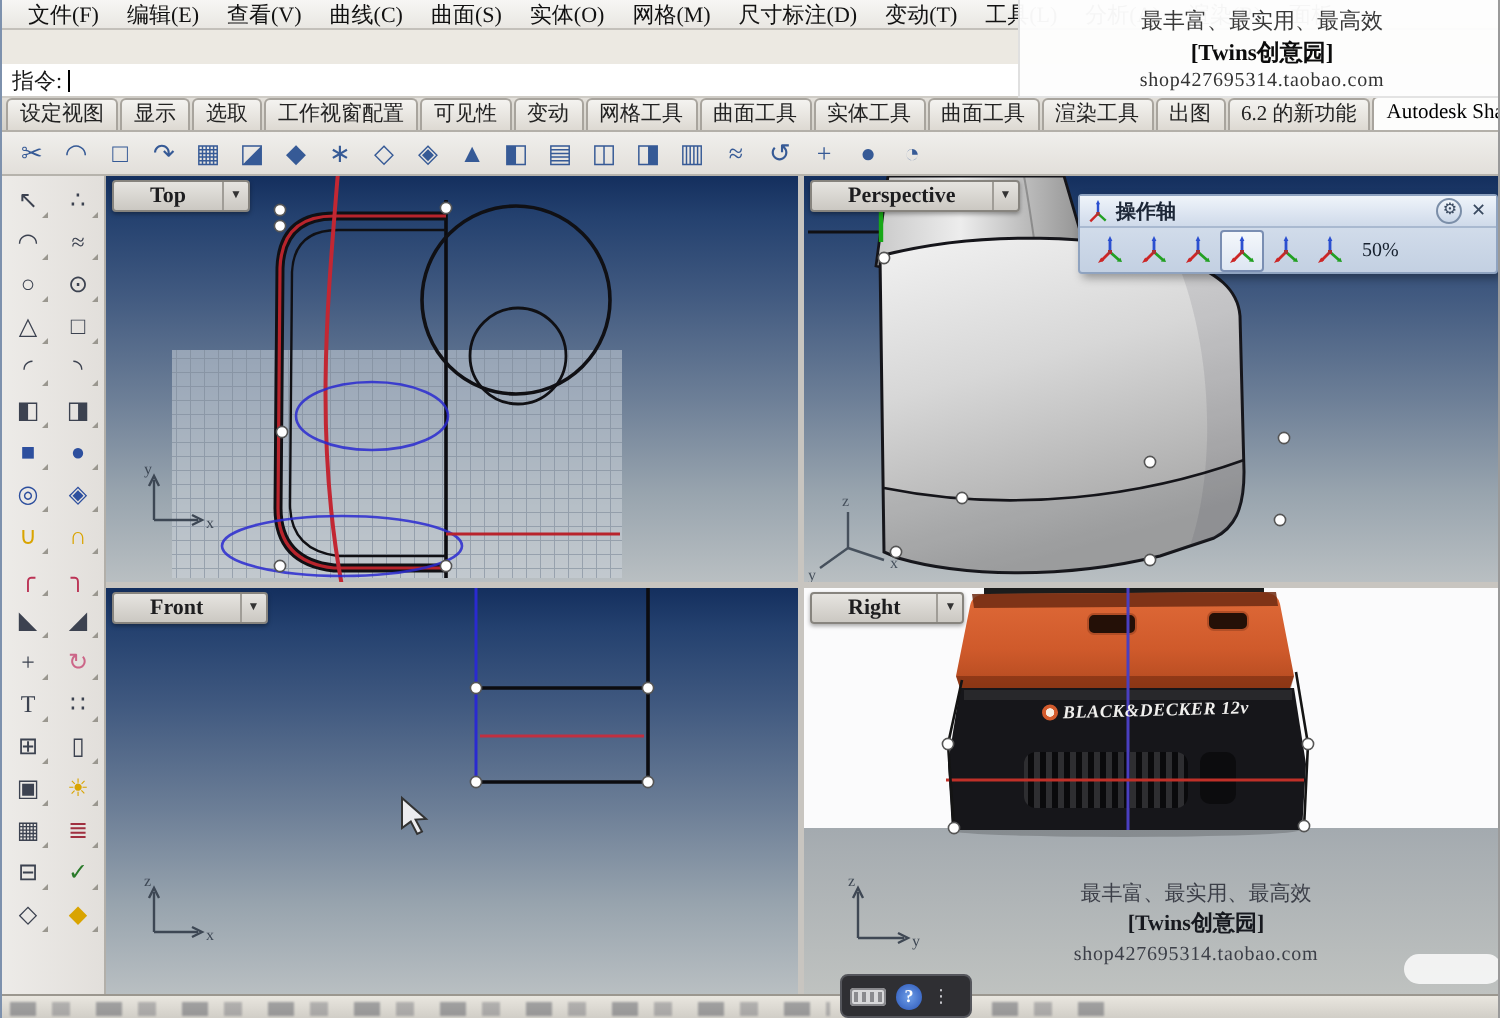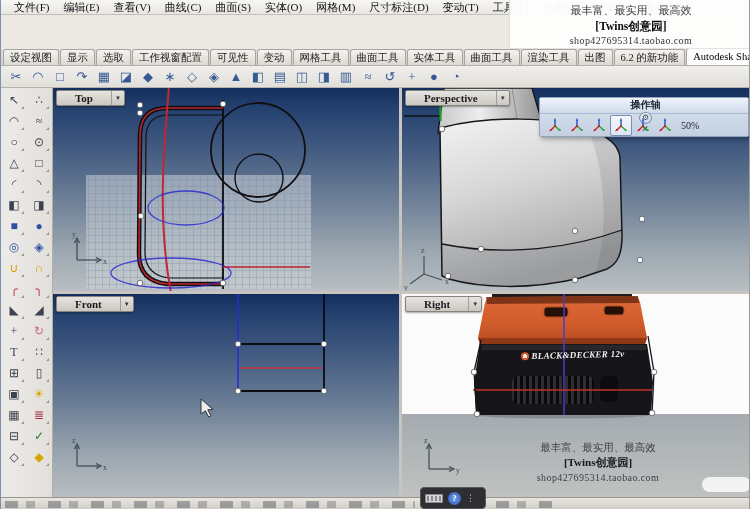--- a/index.html
+++ b/index.html
@@ -47,21 +47,21 @@
   .vp-watermark .w2{font-size:11px;font-weight:bold;color:#17191f;}
   .vp-watermark .w3{font-size:10px;letter-spacing:.4px;}
   .white-pill{position:absolute;left:300px;top:183px;width:49px;height:15px;border-radius:8px;background:rgba(252,252,252,.85);z-index:4;}
   .battery-text{position:absolute;left:88px;top:56px;width:166px;z-index:6;text-align:center;color:#f0efed;
     font-size:9px;font-weight:bold;font-style:italic;letter-spacing:.3px;transform:rotate(-1.5deg);white-space:nowrap;}
   .battery-text .logo{display:inline-block;width:8px;height:8px;border-radius:50%;background:radial-gradient(#f5ede2 35%,#d35b2d 40%);
     vertical-align:-1px;margin-right:2px;}
   
   .gumball{position:absolute;left:538px;top:97px;width:208px;z-index:40;border:1px solid #8fa3c0;border-radius:2px;
     box-shadow:2px 2px 5px rgba(0,0,0,.35);background:linear-gradient(#dbe4f0,#c3d0e2);}
-  .gb-title{height:15px;display:flex;align-items:center;background:linear-gradient(#eff4fa,#cfdaea);border-bottom:1px solid #a9b9d0;padding:0 3px;flex-direction:column;}
+  .gb-title{height:15px;display:flex;align-items:center;background:linear-gradient(#eff4fa,#cfdaea);border-bottom:1px solid #a9b9d0;padding:0 3px;}
   .gb-title .ttl{font-size:10px;font-weight:bold;color:#1c2636;margin-left:3px;flex:0 0 auto;}
   .gb-title .spacer{flex:1;}
   .gb-round{width:11px;height:11px;border-radius:50%;background:linear-gradient(#f2f6fb,#c9d6e8);border:1px solid #7b8ea8;
     color:#3a4a60;font-size:8px;line-height:10px;text-align:center;margin-left:3px;}
   .gb-close{font-size:9px;color:#3a4a60;margin:0 2px 0 4px;line-height:11px;}
   .gb-body{height:22px;display:flex;align-items:center;padding:0 4px;}
   .gb-btn{width:20px;height:19px;display:flex;align-items:center;justify-content:center;border:1px solid transparent;border-radius:2px;}
   .gb-btn.active{border:1px solid #7a8eb2;background:linear-gradient(#f4f7fb,#dde6f2);}
   .gb-scale{font-size:10px;color:#16202e;margin-left:5px;}
   
@@ -99,20 +99,24 @@
       <span class="menu-item">实体(O)</span>
       <span class="menu-item">网格(M)</span>
       <span class="menu-item">尺寸标注(D)</span>
       <span class="menu-item">变动(T)</span>
       <span class="menu-item">工具(L)</span>
       <span class="menu-item">分析(A)</span>
       <span class="menu-item">渲染(R)</span>
       <span class="menu-item">面板</span>
     </div>
 
+  <div class="cmdline cmd-prompt">
+    <span>指令:</span>
+    <span class="caret"></span>
+  </div>
 
   <div class="tabbar">
     <div style="display:flex;align-items:flex-end;">
 
     <div class="tab">设定视图</div>
         <div class="tab">显示</div>
         <div class="tab">选取</div>
         <div class="tab">工作视窗配置</div>
         <div class="tab">可见性</div>
         <div class="tab">变动</div>

